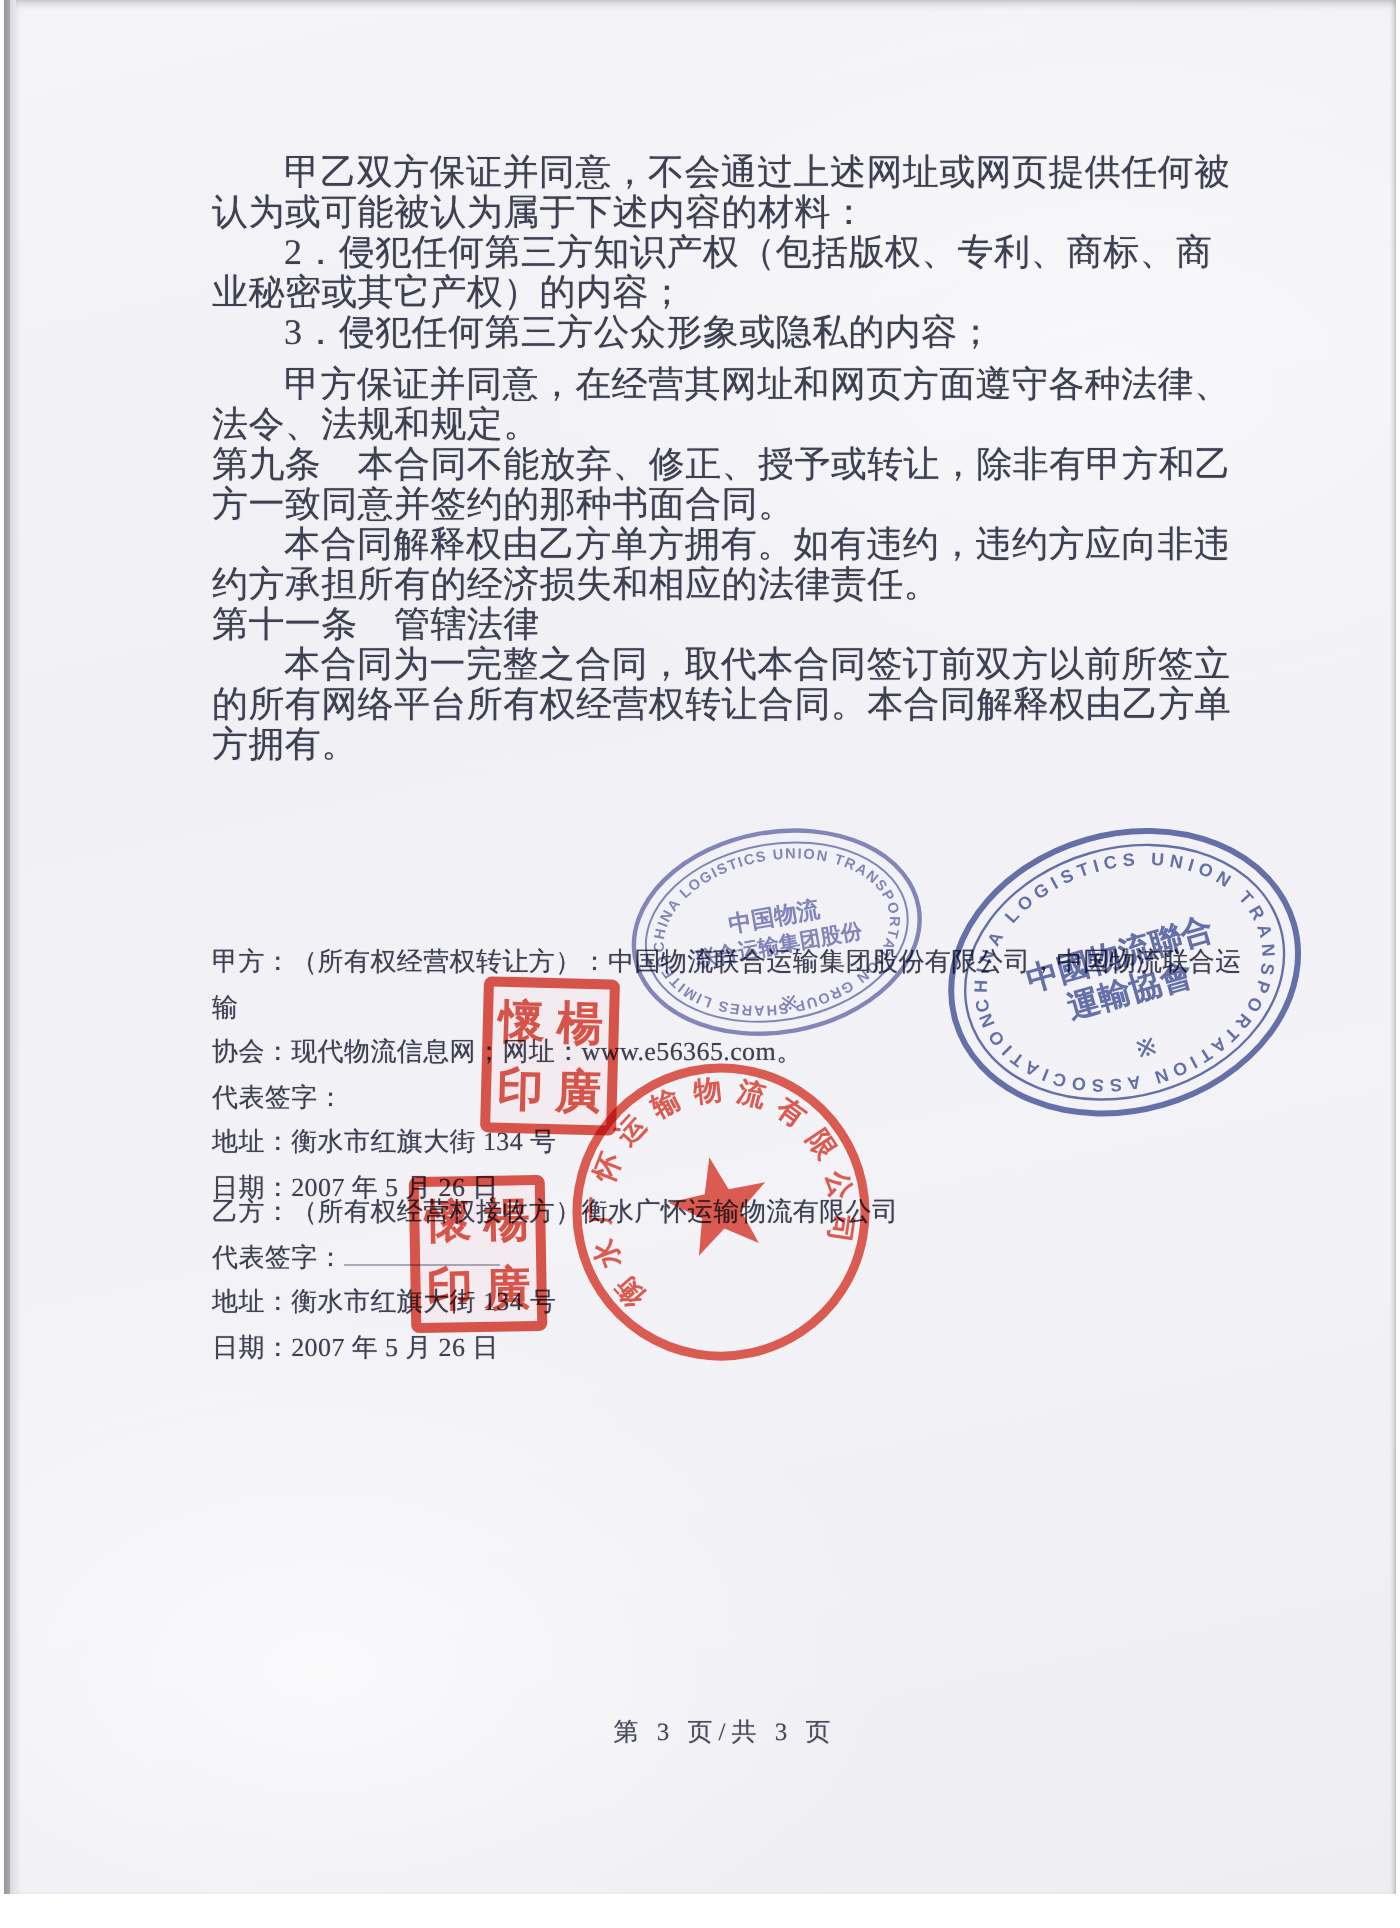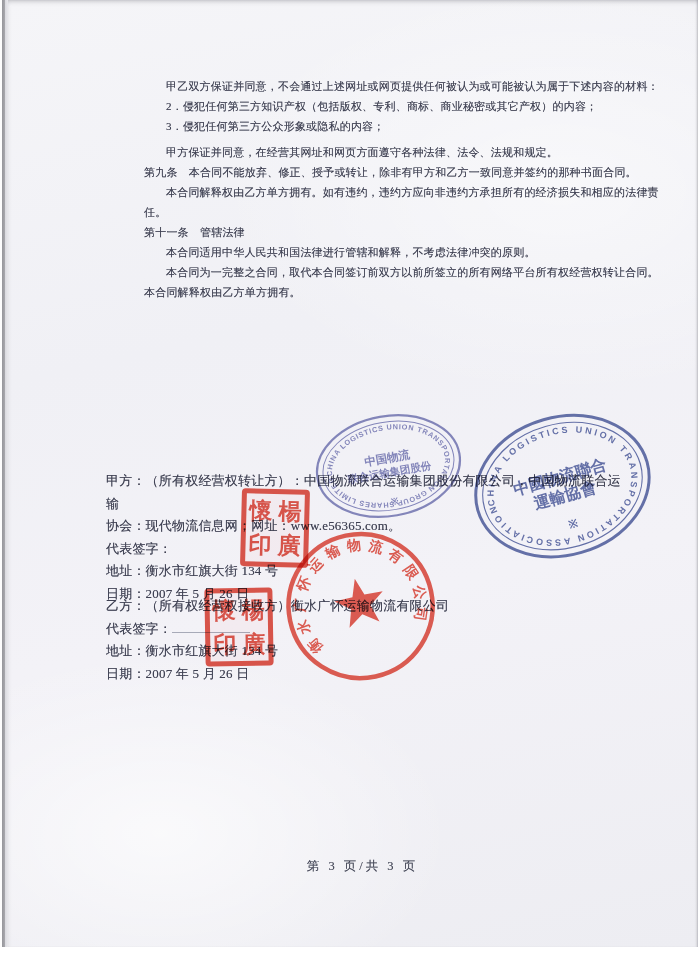--- a/index.html
+++ b/index.html
@@ -15,23 +15,22 @@
       radial-gradient(ellipse 500px 300px at 80% 20%, rgba(255,255,255,.5), rgba(255,255,255,0) 70%),
       linear-gradient(168deg,#f5f5f8 0%,#f0f0f5 35%,#f3f2f7 62%,#ededf2 100%);
     box-shadow: inset 0 3px 5px -2px rgba(110,110,120,.45), inset -2px 0 2px -1px rgba(150,150,158,.5);
   }
   .edge-left{
     position:absolute;left:0;top:0;width:8px;bottom:17px;
     background:linear-gradient(90deg,#fdfdfd 0,#fdfdfd 2px,#96969b 2px,#a9a9ae 5px,#d9d9de 5px,#e8e8ec 8px);
   }
   .doc-body{
     position:absolute;left:106px;top:76px;width:518px;
-    color:#3e4052;font-size:11px;line-height:20px;letter-spacing:.2px;
+    color:#3e4052;font-size:18px;line-height:20px;letter-spacing:.2px;
     text-shadow:0 0 .5px rgba(62,64,82,.55);
-    margin-left:38px;
   }
   .doc-body p{margin:0;}
   .indent{text-indent:2em;}
   .item{text-indent:2em;}
   .gap-s{margin-top:6px !important;}
   .gap-m{margin-top:23px !important;}
   .sig-block{
     position:absolute;left:106px;width:520px;
     color:#3e4052;font-size:13px;line-height:22.5px;letter-spacing:.2px;
     text-shadow:0 0 .5px rgba(62,64,82,.55);
@@ -77,21 +76,20 @@
 <div class="paper"></div>
 
 <div class="doc-body">
   <p class="indent">甲乙双方保证并同意，不会通过上述网址或网页提供任何被认为或可能被认为属于下述内容的材料：</p>
   <p class="item">2．侵犯任何第三方知识产权（包括版权、专利、商标、商业秘密或其它产权）的内容；</p>
   <p class="item">3．侵犯任何第三方公众形象或隐私的内容；</p>
   <p class="indent gap-s">甲方保证并同意，在经营其网址和网页方面遵守各种法律、法令、法规和规定。</p>
   <p>第九条　本合同不能放弃、修正、授予或转让，除非有甲方和乙方一致同意并签约的那种书面合同。</p>
   <p class="indent">本合同解释权由乙方单方拥有。如有违约，违约方应向非违约方承担所有的经济损失和相应的法律责任。</p>
   <p>第十一条　管辖法律</p>
-  <p class="indent">本合同适用中华人民共和国法律进行管辖和解释，不考虑法律冲突的原则。</p>
   <p class="indent">本合同为一完整之合同，取代本合同签订前双方以前所签立的所有网络平台所有权经营权转让合同。本合同解释权由乙方单方拥有。</p>
 </div>
 
 <div class="sig-block" id="party-a">
   <p>甲方：（所有权经营权转让方）：中国物流联合运输集团股份有限公司，中国物流联合运输</p>
   <p>协会：现代物流信息网；网址：www.e56365.com。</p>
   <p><span>代表签字：</span></p>
   <p>地址：衡水市红旗大街 134 号</p>
   <p>日期：2007 年 5 月 26 日</p>
 </div>

